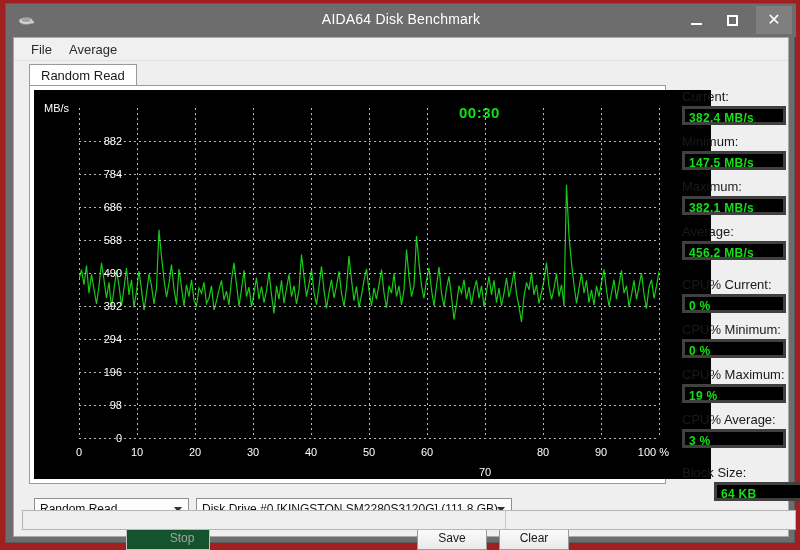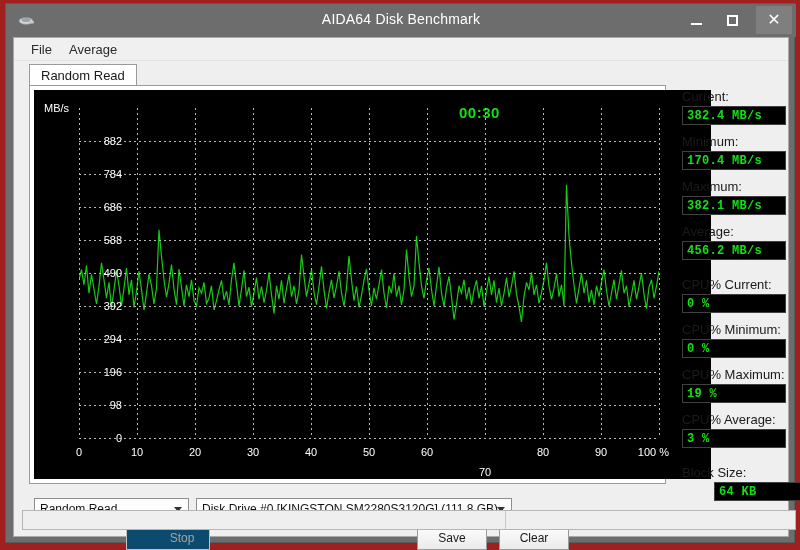--- a/index.html
+++ b/index.html
@@ -133,36 +133,36 @@
     width:0;height:0;border-left:4px solid transparent;
     border-right:4px solid transparent;border-top:5px solid #333;
   }
   .btn{
     position:absolute;height:24px;
     background:linear-gradient(to bottom,#fdfdfd,#eaeaea);
     border:1px solid #9a9a9a;box-sizing:border-box;
     font-size:12px;color:#1a1a1a;
     display:flex;align-items:center;justify-content:center;
   }
-  .btn.disabled{color:#a4a4a4;background:#0c4a6e;border-color:#c3c3c3;padding-left:28px;}
+  .btn.disabled{color:#a4a4a4;background:#14532d;border-color:#c3c3c3;padding-left:28px;}
   #btn-start{left:20px;top:488px;width:84px;}
   #btn-stop{left:112px;top:488px;width:84px;}
   #btn-save{left:403px;top:488px;width:70px;}
   #btn-clear{left:485px;top:488px;width:70px;}
 
   
   #stats{
     position:absolute;left:662px;top:47px;width:112px;height:460px;
   }
   .stat-label{
     position:absolute;left:6px;font-size:13px;color:#1a1a1a;white-space:nowrap;
   }
   .stat-box{
     position:absolute;left:6px;width:104px;height:19px;
-    background:#000000;border:1px solid #404040;box-sizing:border-box;font-family:Liberation Mono, monospace;
+    background:#000000;border:3px solid #404040;box-sizing:border-box;
   }
   .stat-val{
     position:absolute;left:4px;top:2px;font-size:12px;font-weight:bold;
     color:#12e012;letter-spacing:.3px;
   }
 
   
   #statusbar{
     position:absolute;left:8px;bottom:6px;width:774px;height:20px;
     background:#efefef;border:1px solid #b5b5b5;box-sizing:border-box;
@@ -273,21 +273,21 @@
     <div class="btn" id="btn-save">Save</div>
     <div class="btn" id="btn-clear">Clear</div>
 
     <div id="stats">
         <div class="stat-label" style="top: 4px;">Current:</div>
         <div class="stat-box" style="top: 21px;">
           <span class="stat-val">382.4 MB/s</span>
         </div>
         <div class="stat-label" style="top: 49px;">Minimum:</div>
         <div class="stat-box" style="top: 66px;">
-          <span class="stat-val">170.4 MB/s</span>
+          <span class="stat-val">147.5 MB/s</span>
         </div>
         <div class="stat-label" style="top: 94px;">Maximum:</div>
         <div class="stat-box" style="top: 111px;">
           <span class="stat-val">382.1 MB/s</span>
         </div>
         <div class="stat-label" style="top: 139px;">Average:</div>
         <div class="stat-box" style="top: 156px;">
           <span class="stat-val">456.2 MB/s</span>
         </div>
         <div class="stat-label" style="top: 192px;">CPU% Current:</div>

